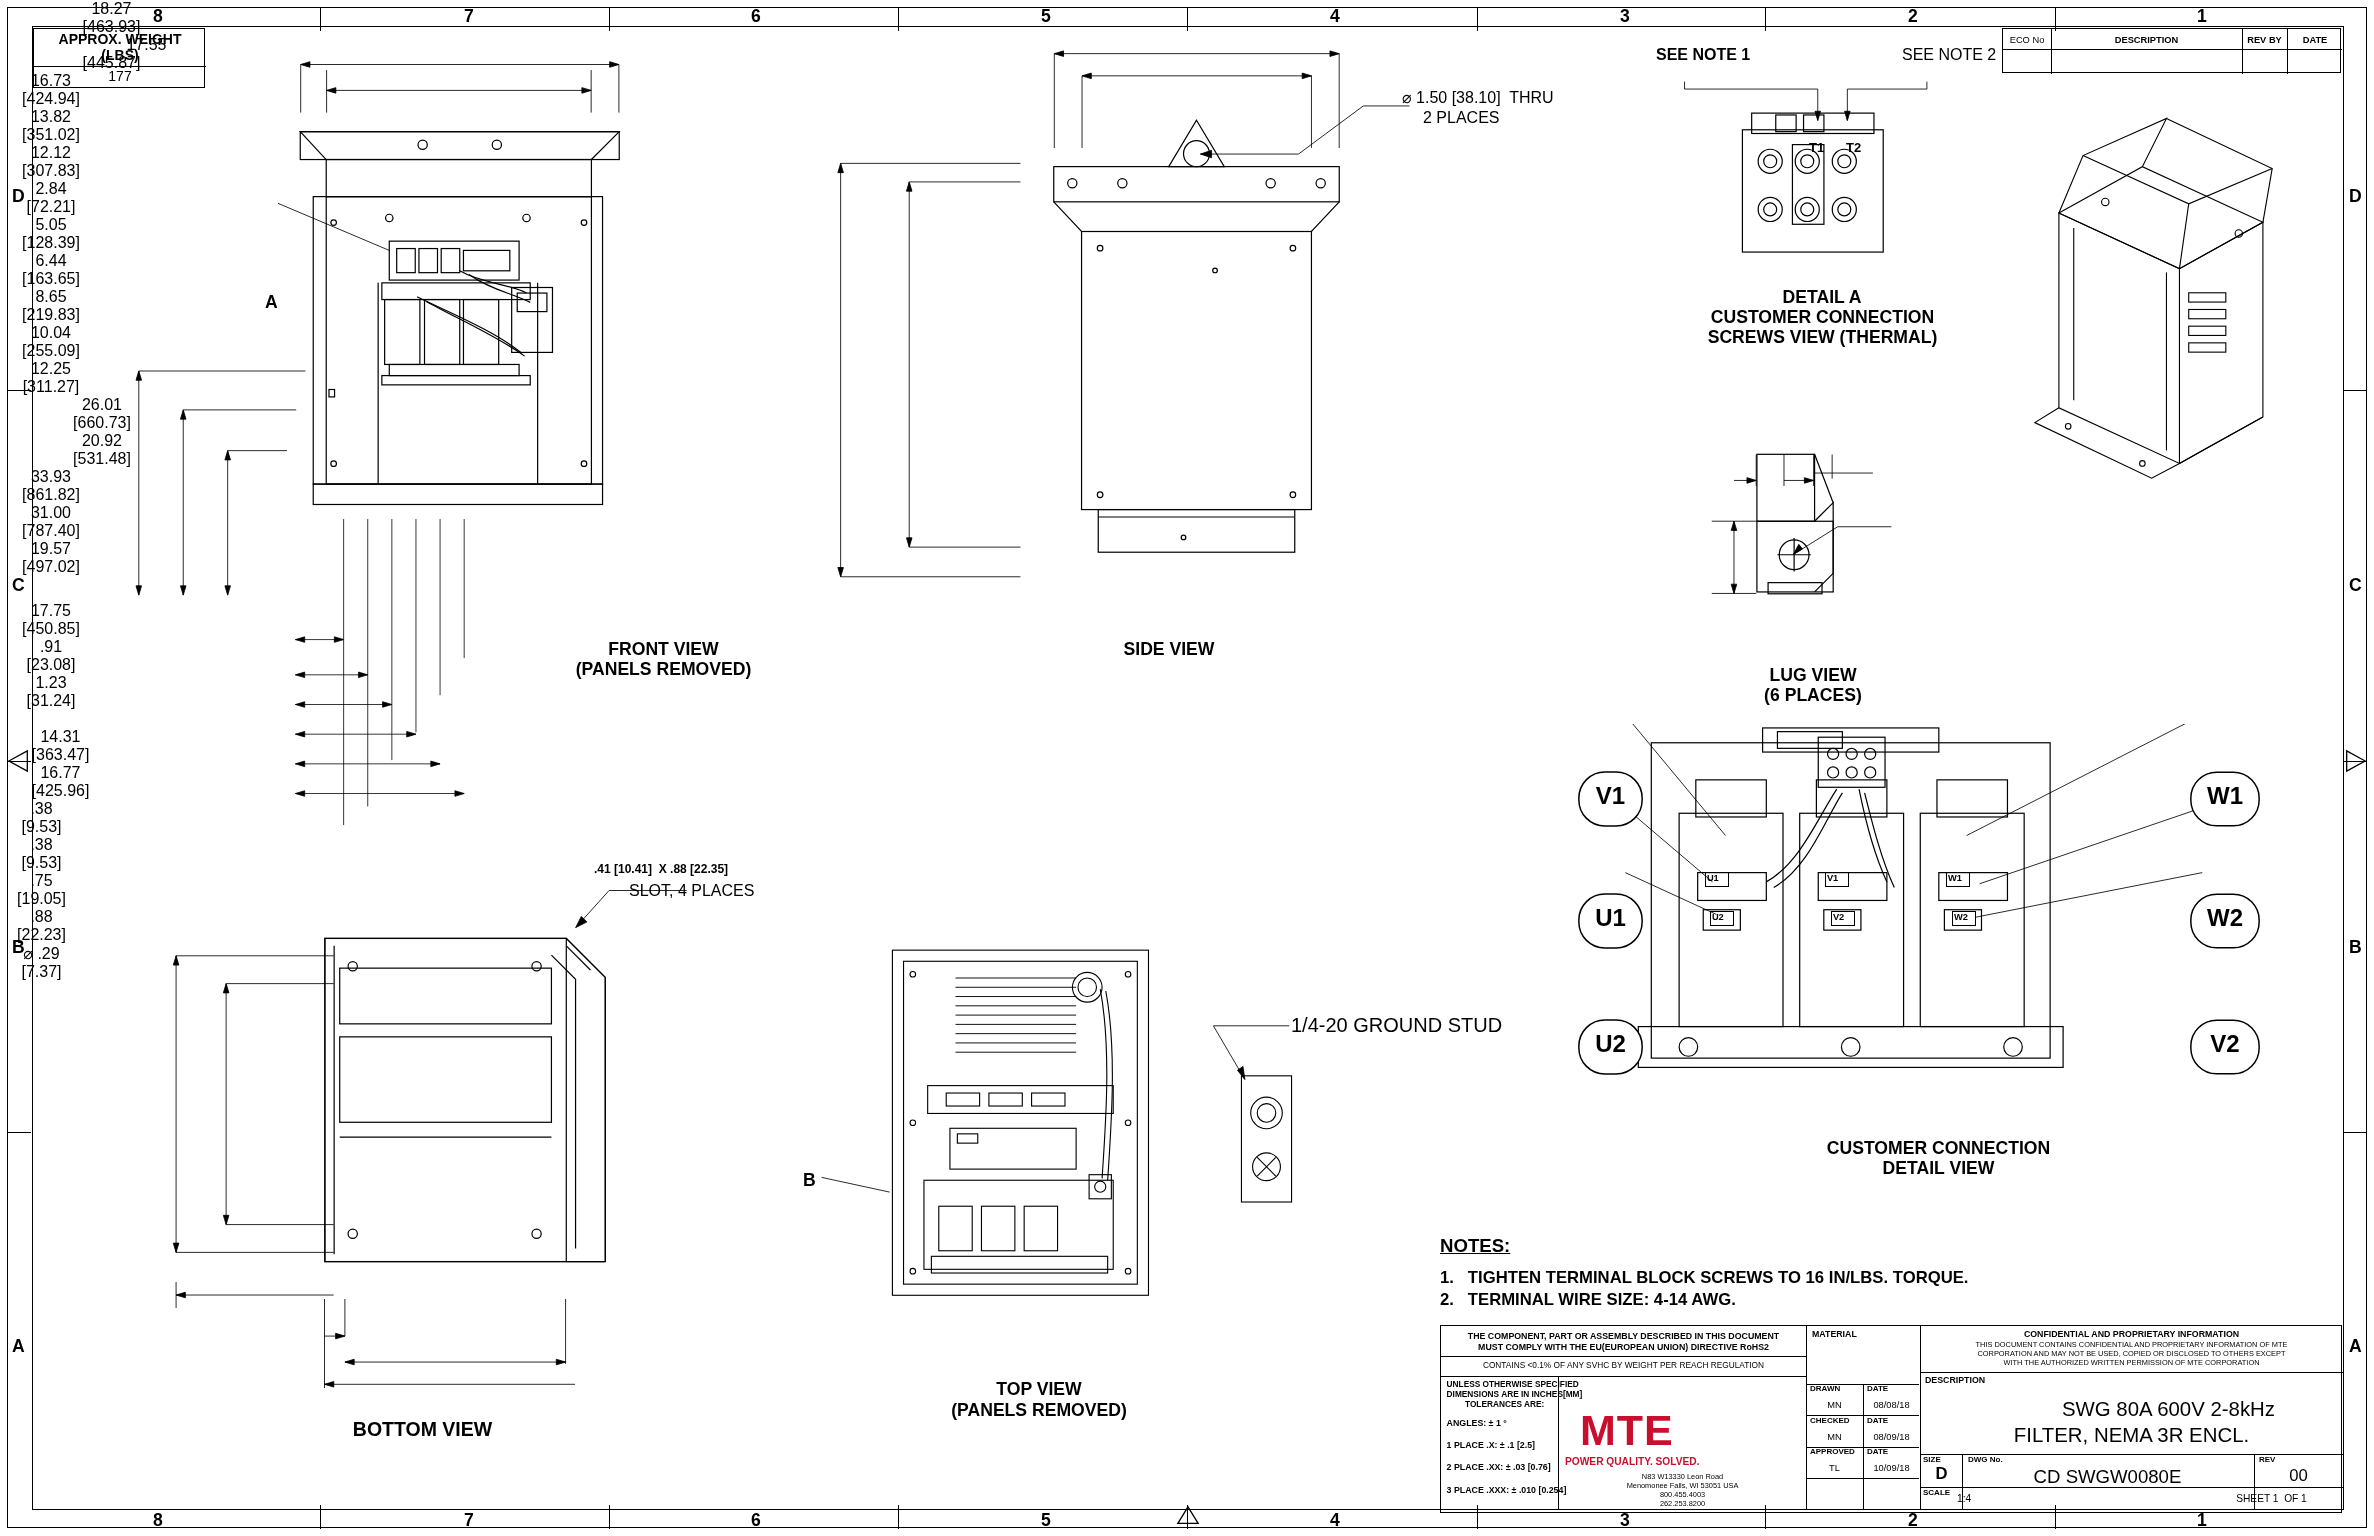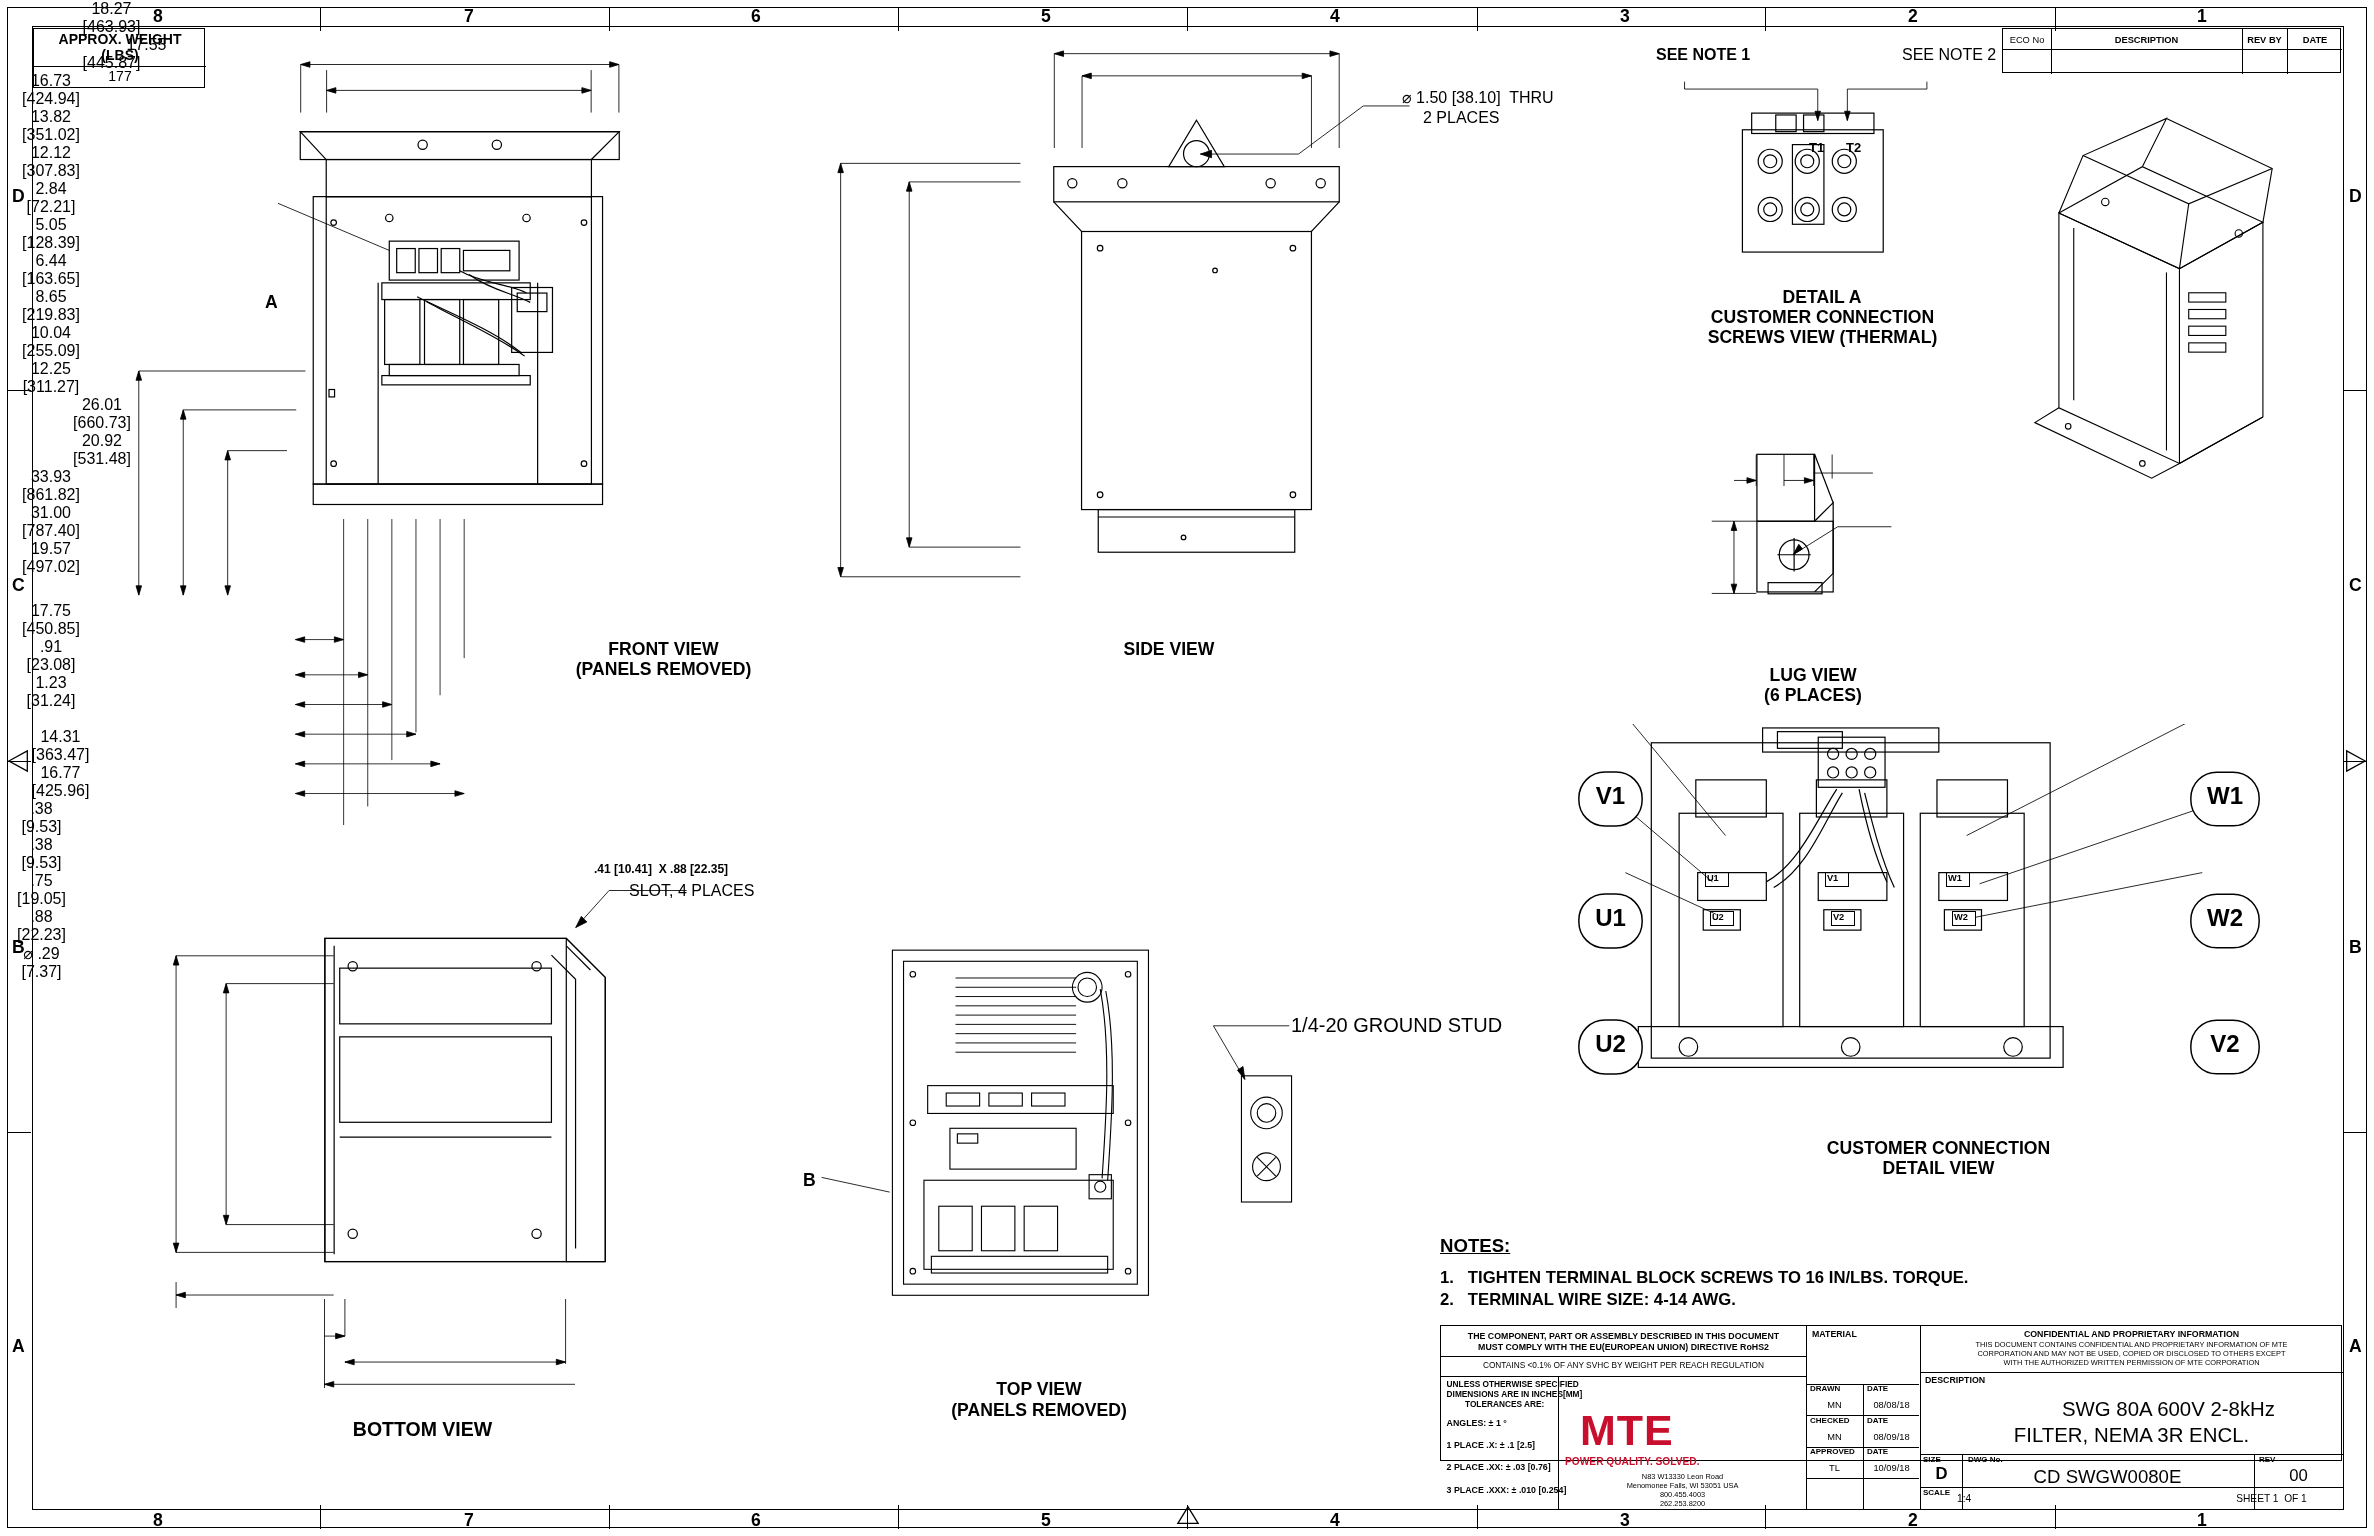--- a/index.html
+++ b/index.html
@@ -711,21 +711,21 @@
     <div class="txt c b" style="left:0;top:13px;width:72px;font-size:24px;">V2</div>
   </div>
 
   <div class="txt lbl" style="left:1753px;top:1139px;width:371px;">CUSTOMER CONNECTION</div>
   <div class="txt lbl" style="left:1753px;top:1159px;width:371px;">DETAIL VIEW</div>
 
   <div class="txt b" style="left:1440px;top:1236px;font-size:18.6px;text-decoration:underline;">NOTES:</div>
   <div class="txt b" style="left:1440px;top:1269px;font-size:16.7px;">1.   TIGHTEN TERMINAL BLOCK SCREWS TO 16 IN/LBS. TORQUE.</div>
   <div class="txt b" style="left:1440px;top:1291px;font-size:16.7px;">2.   TERMINAL WIRE SIZE: 4-14 AWG.</div>
 
-  <div class="tb" style="left:1440px;top:1325px;width:902px;height:136px;">
+  <div class="tb" style="left:1440px;top:1325px;width:902px;height:188px;">
 
     <div class="ln" style="left:365px;top:0;width:0.9px;height:184px;"></div>
     <div class="ln" style="left:479px;top:0;width:0.9px;height:184px;"></div>
     <div class="ln" style="left:0;top:0;width:902px;height:0;"></div>
 
     <div class="txt c b" style="left:0;top:5.6px;width:365px;font-size:8.8px;">THE COMPONENT, PART OR ASSEMBLY DESCRIBED IN THIS DOCUMENT</div>
     <div class="txt c b" style="left:0;top:16.7px;width:365px;font-size:8.8px;">MUST COMPLY WITH THE EU(EUROPEAN UNION) DIRECTIVE RoHS2</div>
     <div class="ln" style="left:0;top:30px;width:365px;height:0.9px;"></div>
     <div class="txt c" style="left:0;top:35px;width:365px;font-size:8.3px;">CONTAINS &lt;0.1% OF ANY SVHC BY WEIGHT PER REACH REGULATION</div>
     <div class="ln" style="left:0;top:50px;width:365px;height:0.9px;"></div>

